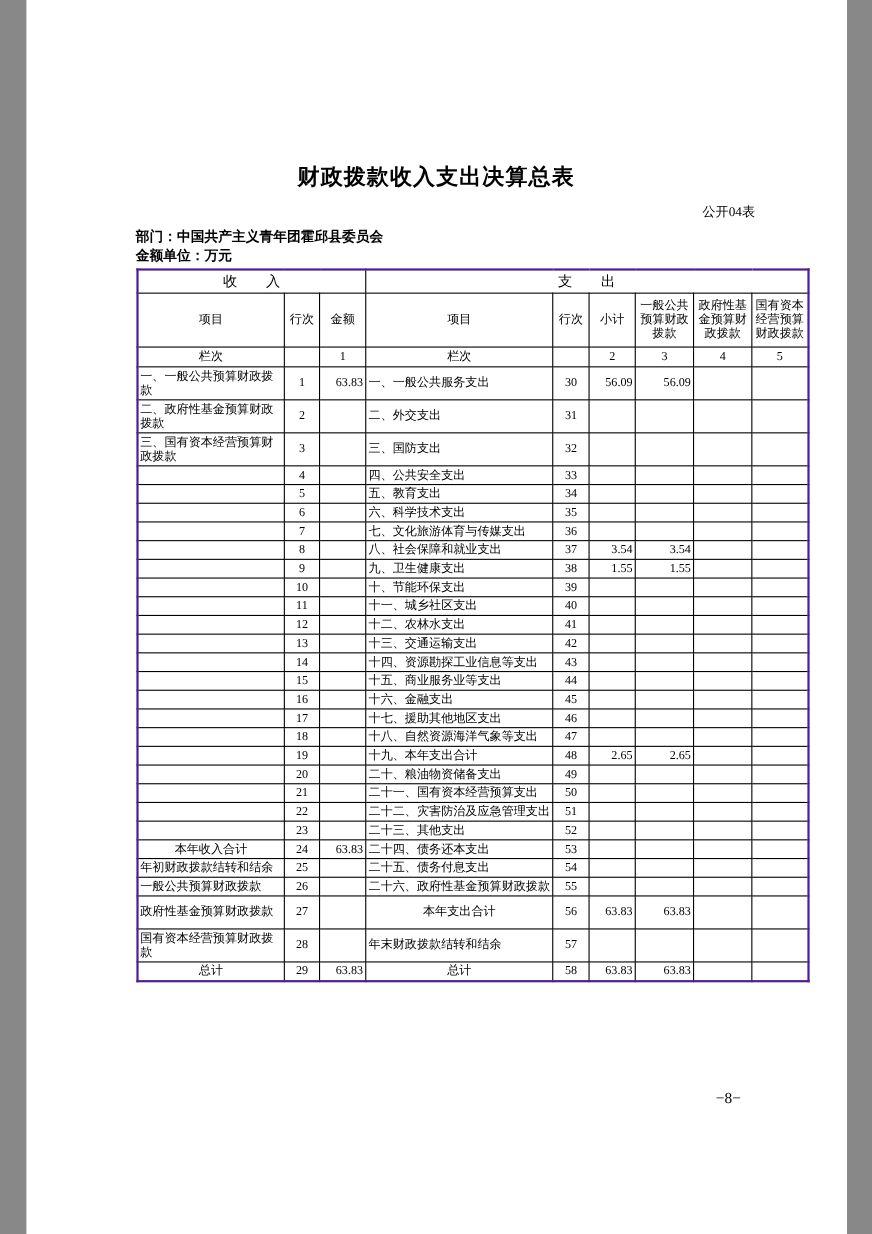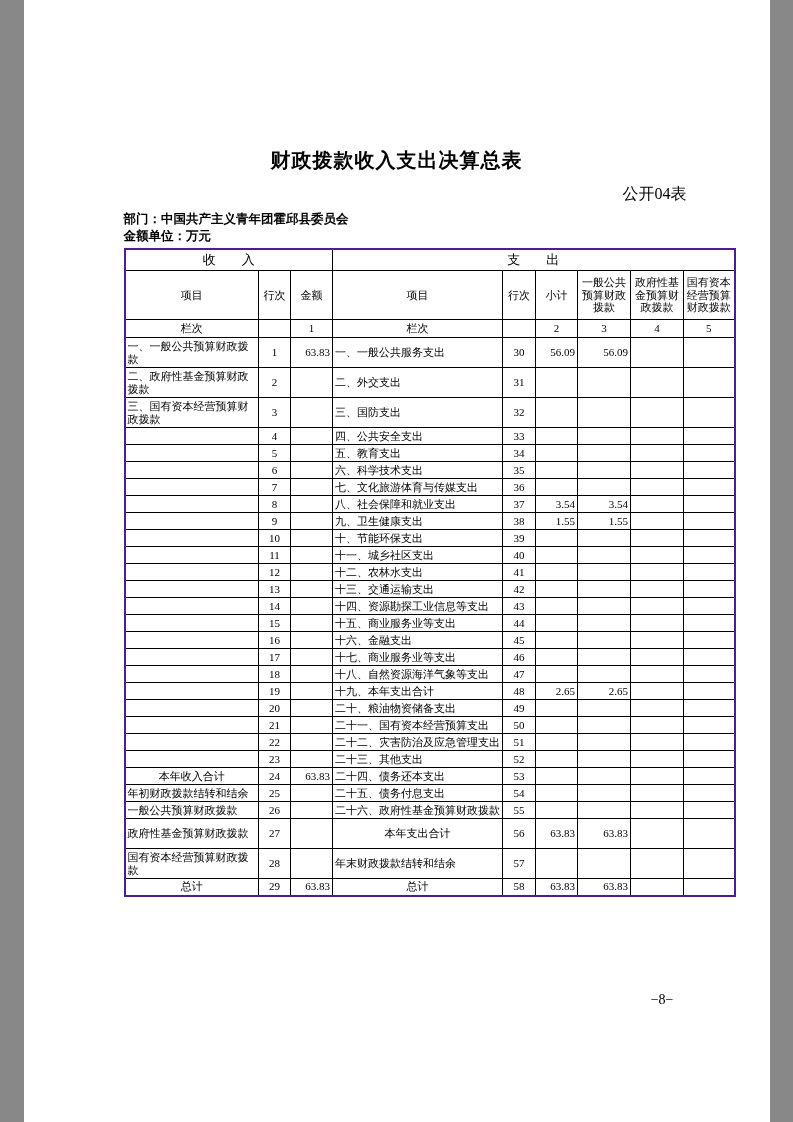--- a/index.html
+++ b/index.html
@@ -16,21 +16,21 @@
     margin:0;
     padding-top:147px;
     text-align:center;
     font-size:20px;
     font-weight:bold;
     letter-spacing:1px;
   }
   .table-code {
     margin:10px 83px 6px 0;
     text-align:right;
-    font-size:16px;
+    font-size:12px;
   }
   .meta-row {
     display:flex;
     justify-content:space-between;
     margin:2px 83px 3px 100px;
     font-size:12.5px;
     font-weight:bold;
     flex-direction:column;
   }
   table.main {
@@ -304,21 +304,21 @@
           <td class="c-num">45</td>
           <td class="c-val"></td>
           <td class="c-val"></td>
           <td class="c-val"></td>
           <td class="c-val"></td>
         </tr>
         <tr>
           <td class="c-label in-label"></td>
           <td class="c-num">17</td>
           <td class="c-val"></td>
-          <td class="c-label ex-label">十七、商业服务业等支出</td>
+          <td class="c-label ex-label">十七、援助其他地区支出</td>
           <td class="c-num">46</td>
           <td class="c-val"></td>
           <td class="c-val"></td>
           <td class="c-val"></td>
           <td class="c-val"></td>
         </tr>
         <tr>
           <td class="c-label in-label"></td>
           <td class="c-num">18</td>
           <td class="c-val"></td>

